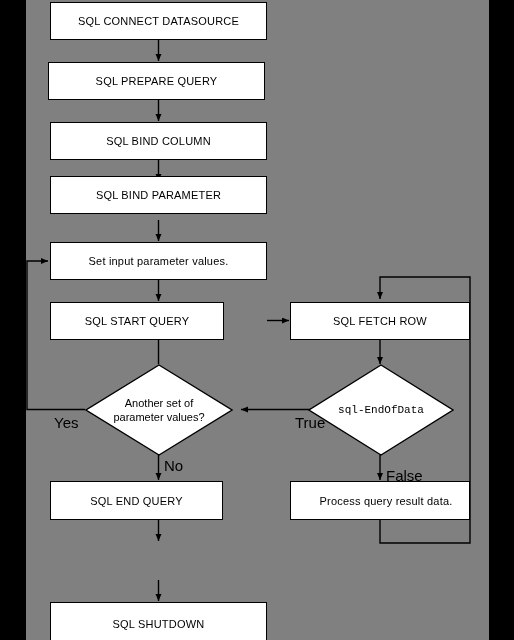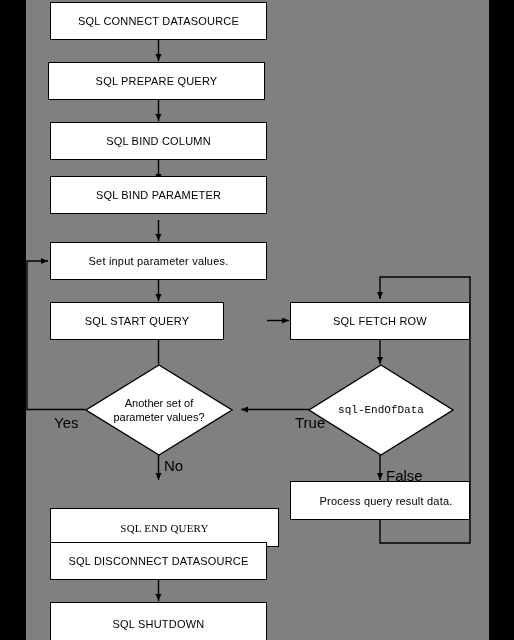--- a/index.html
+++ b/index.html
@@ -141,31 +141,28 @@
   </div>
 
   <div class="node-box" style="left:50px; top:302px; width:174px; height:38px;align-items:center;">
     <span>SQL START QUERY</span>
   </div>
 
   <div class="node-box" style="left:290px; top:302px; width:180px; height:38px;">
     <span>SQL FETCH ROW</span>
   </div>
 
-  <div class="node-box" style="left:50px; top:508px; width:229px; height:39px;font-family:Liberation Serif, serif;">
+  <div class="node-box" style="left:50px; top:481px; width:173px; height:39px;">
     <span>SQL END QUERY</span>
   </div>
 
   <div class="node-box" style="left:290px; top:481px; width:180px; height:39px;padding-left:12px;">
     <span>Process query result data.</span>
   </div>
 
-  <div class="node-box" style="left:50px; top:542px; width:217px; height:38px;">
-    <span>SQL DISCONNECT DATASOURCE</span>
-  </div>
 
   <div class="node-box" style="left:50px; top:602px; width:217px; height:44px;">
     <span>SQL SHUTDOWN</span>
   </div>
 
   <div class="node-diamond" style="left:85px; top:364px; width:148px; height:92px;">
     <svg width="148" height="92" viewBox="0 0 148 92" xmlns="http://www.w3.org/2000/svg">
       <polygon points="74,1 147,46 74,91 1,46" fill="#ffffff" stroke="#000000" stroke-width="1.4"></polygon>
     </svg>
     <div class="diamond-label">

